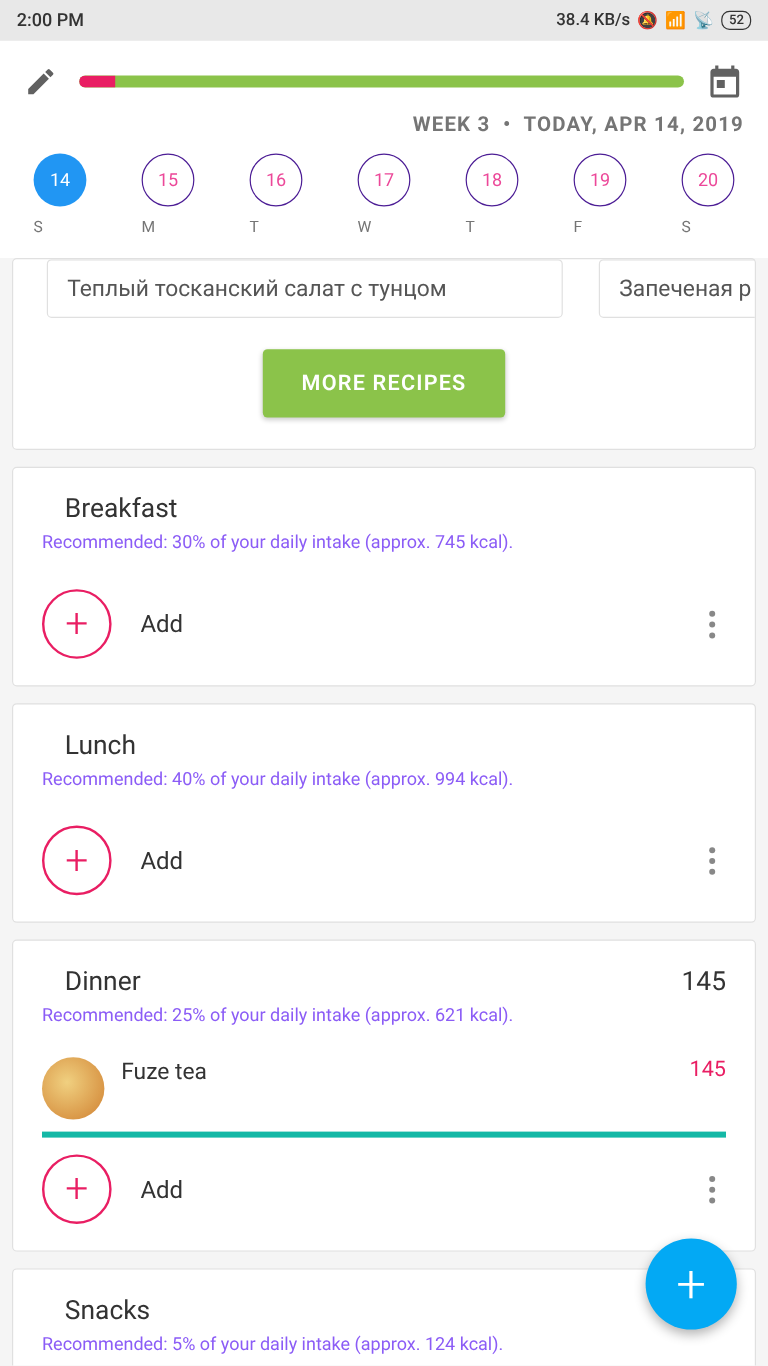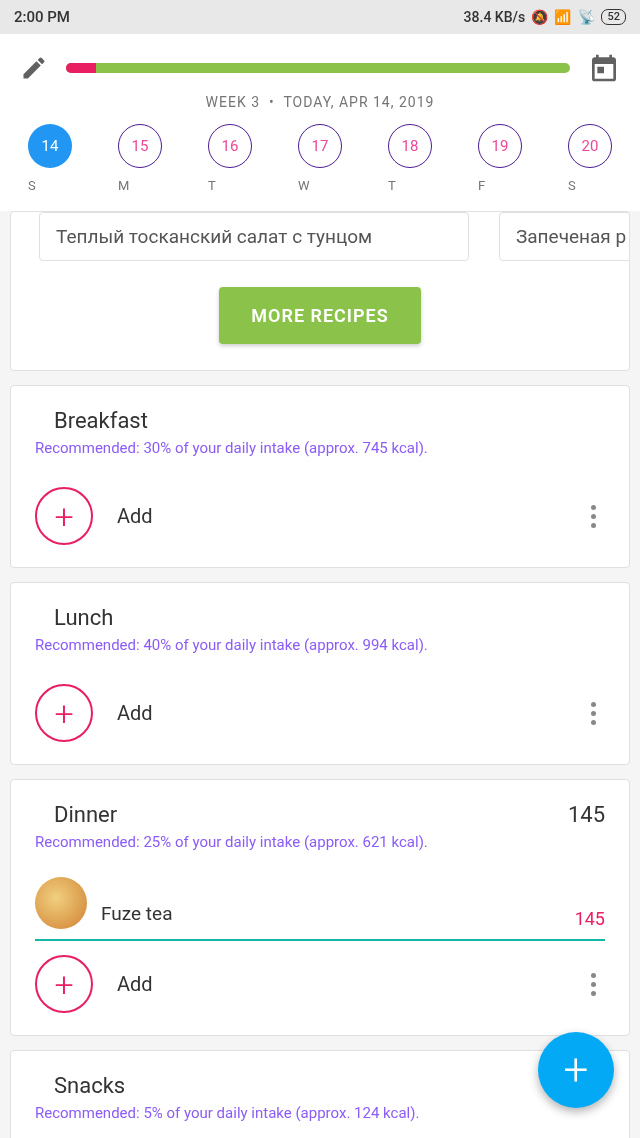--- a/index.html
+++ b/index.html
@@ -9,41 +9,41 @@
 .status-right { display: flex; align-items: center; gap: 6px; font-size: 14px; }
 .battery-box { border: 1.5px solid #333; border-radius: 7px; padding: 0 5px; font-size: 11px; line-height: 14px; }
 
 .header { background: white; padding: 18px 20px 0; }
 .header-row { display: flex; align-items: center; gap: 18px; margin-bottom: 10px; }
 .edit-icon { width: 28px; height: 28px; fill: #616161; }
 .calendar-icon { width: 32px; height: 32px; fill: #616161; }
 .progress-bar { flex: 1; height: 10px; background: #8BC34A; border-radius: 5px; position: relative; overflow: hidden; }
 .progress-fill { position: absolute; left: 0; top: 0; height: 100%; width: 6%; background: #E91E63; }
 
-.date-label { text-align: center; color: #757575; font-size: 14px; letter-spacing: 1px; padding-bottom: 14px; }
+.date-label { text-align: right; color: #757575; font-size: 17px; letter-spacing: 1px; padding-bottom: 14px; font-weight: bold; }
 .week-strip { display: flex; justify-content: space-between; padding: 0 8px 18px; }
 .day-col { display:flex; flex-direction: column; gap: 10px; }
 .day-circle { width: 44px; height: 44px; border-radius: 50%; border: 1px solid #4c1d95; display: flex; align-items: center; justify-content: center; font-size: 15px; color: #ec4899; background: white; }
 .day-circle.active { background: #2196F3; color: white; border: none; }
 .day-letter { font-size: 13px; color: #757575; }
 
 .content { padding: 0 10px; background: #f5f5f5; }
 
 .recipe-section { background: white; border: 1px solid #e0e0e0; border-radius: 4px; padding: 0 0 26px; margin-bottom: 14px; }
 .recipe-cards { display: flex; gap: 30px; padding: 0 0 26px 28px; overflow: hidden; }
 .recipe-card { border: 1px solid #e0e0e0; border-radius: 4px; padding: 12px 16px; font-size: 19px; color: #555; white-space: nowrap; min-width: 430px; }
 .more-btn { display: block; margin: 0 auto; background: #8BC34A; color: white; border: none; padding: 18px 32px; font-size: 18px; font-weight: 600; letter-spacing: 1px; border-radius: 4px; box-shadow: 0 2px 4px rgba(0,0,0,.2); }
 
 .meal-card { background: white; border: 1px solid #e0e0e0; border-radius: 4px; padding: 22px 24px; margin-bottom: 14px; }
 .meal-head { display: flex; justify-content: space-between; align-items: baseline; margin-left: 19px; }
 .meal-title { font-size: 22px; color: #333; margin-bottom: 6px; }
 .meal-rec { font-size: 15px; color: #8b5cf6; margin-bottom: 16px; }
 .meal-kcal { font-size: 22px; color: #333; }
 
-.food-row { display: flex; align-items: flex-end; gap: 14px; padding: 10px 0; border-bottom: 2px solid #14b8a6; }
+.food-row { display: flex; align-items: flex-start; gap: 14px; padding: 10px 0; border-bottom: 5px solid #14b8a6; }
 .food-thumb { width: 52px; height: 52px; border-radius: 50%; background: radial-gradient(circle at 40% 40%, #f0d080, #d08030); }
 .food-info { flex: 1; }
 .food-name { font-size: 19px; color: #333; margin-bottom: 4px; }
 .food-detail { font-size: 15px; color: #999; }
 .food-kcal { font-size: 18px; color: #E91E63; }
 
 .add-row { display: flex; align-items: center; gap: 24px; padding-top: 14px; }
 .add-btn { width: 58px; height: 58px; border-radius: 50%; border: 2px solid #E91E63; background: white; display: flex; align-items: center; justify-content: center; }
 .add-plus { font-size: 34px; color: #E91E63; font-weight: 300; line-height: 1; }
 .add-text { font-size: 20px; color: #333; flex: 1; }

